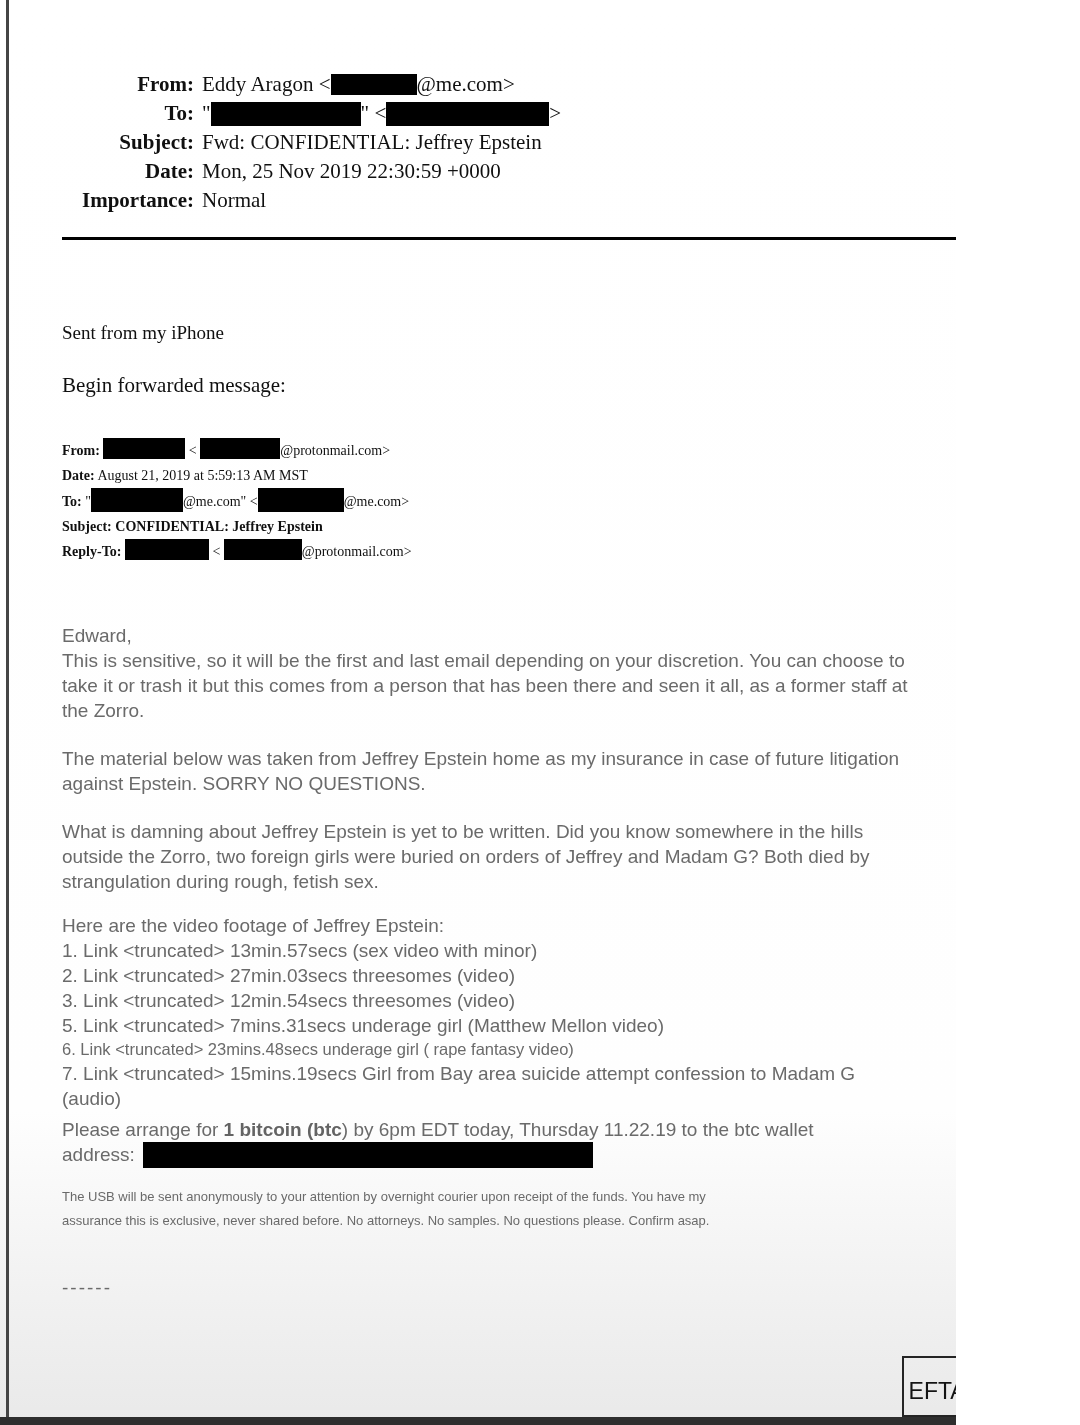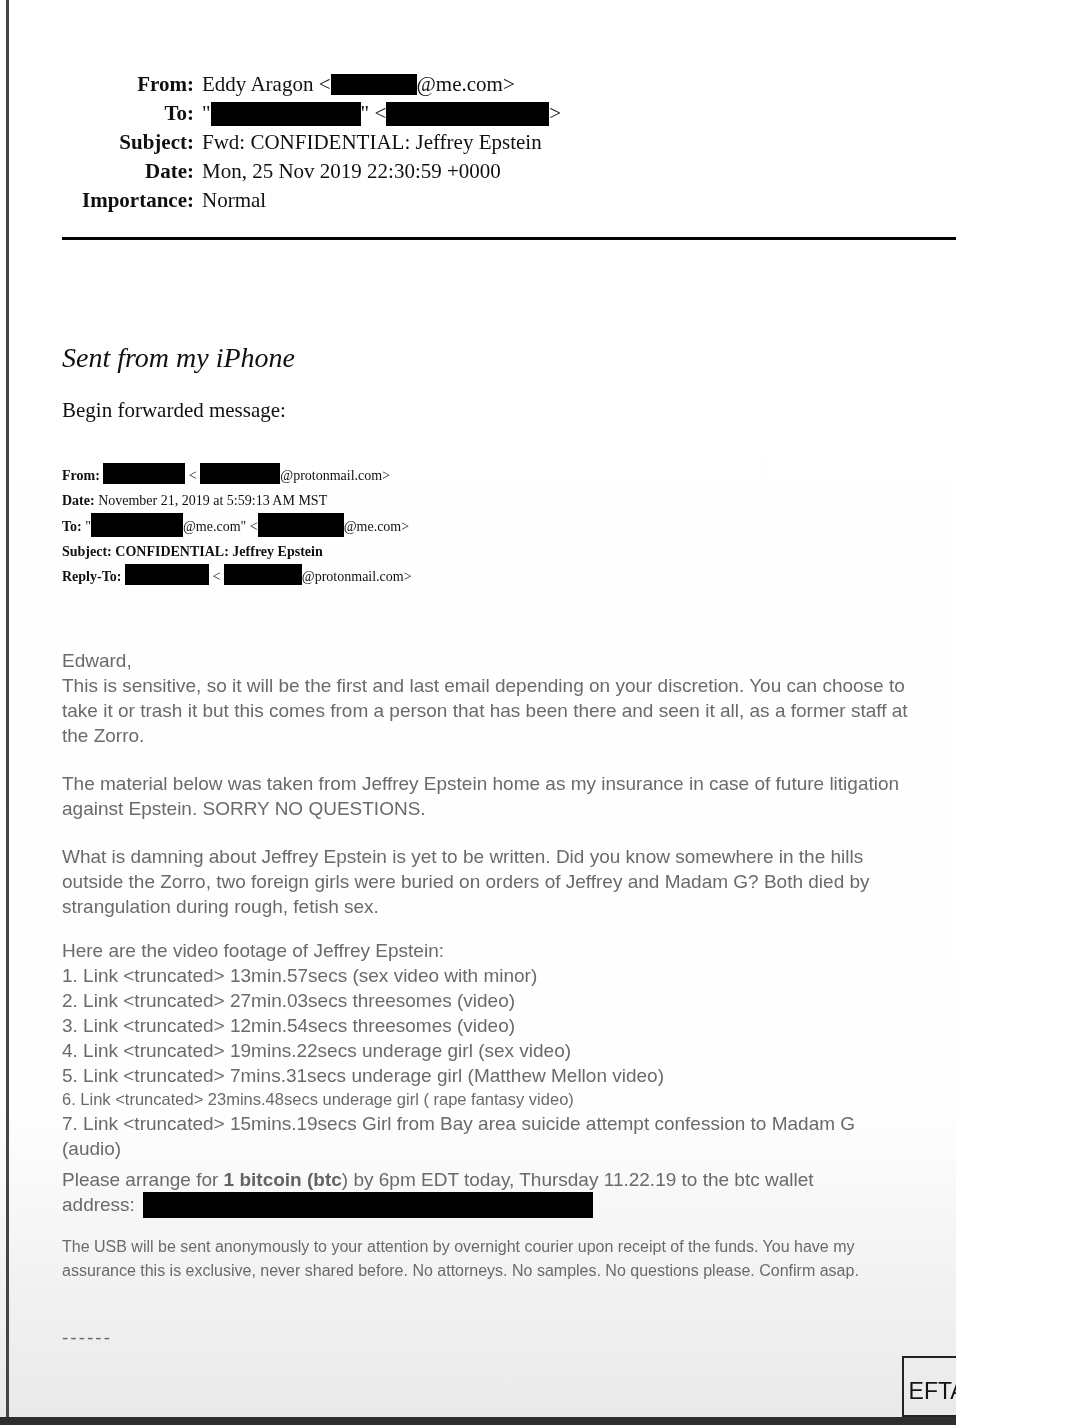--- a/index.html
+++ b/index.html
@@ -19,38 +19,38 @@
   .hdr-outer { margin-top:70px; font-size:21px; line-height:29px; color:#101010; }
   .hdr-row { display:flex; align-items:baseline; }
   .hdr-label { flex:0 0 132px; width:132px; text-align:right; font-weight:bold; }
   .hdr-value { margin-left:8px; white-space:nowrap; }
 
   .redact { display:inline-block; background:#000; height:21px; vertical-align:-4px; }
   .redact.tall { height:24px; vertical-align:-6px; }
 
   .rule { margin-top:22px; width:948px; height:3px; background:#000; }
 
-  .iphone { margin-top:103px; font-size:28px; line-height:29px; color:#101010;font-style:italic; }
+  .iphone { margin-top:78px; font-size:19px; line-height:29px; color:#101010; }
   .begin  { margin-top:24px; font-size:21px; line-height:29px; color:#101010; }
 
   
   .hdr-fwd { margin-top:38px; font-size:14px; line-height:25px; color:#101010; }
   .hdr-fwd .lbl { font-weight:bold; }
   .hdr-fwd .subj-bold { font-weight:bold; }
 
   
   .body { font-family:"Liberation Sans", sans-serif; font-size:19px; line-height:25px; color:#6a6a6a; }
   .para-first { margin-top:59px; }
   .para { margin-top:23px; }
   .para-list { margin-top:19px; }
   .para-btc { margin-top:6px; }
   .small-line { font-size:16.5px; line-height:23px; }
   .body b { font-weight:bold; color:#636363; }
   .wallet-redact { display:inline-block; width:450px; height:26px; background:#000; vertical-align:-7px; margin-left:8px; }
-  .para-usb { margin-top:17px; font-size:16px; line-height:24px; }
+  .para-usb { margin-top:17px; font-size:13px; line-height:24px; }
   .dashes { margin-top:42px; letter-spacing:2px; }
 
   
   .bates-box {
     position:absolute; left:902px; top:1356px; width:172px; height:57px;
     border:2px solid #242424; border-right-color:#2b2b2b;
     box-sizing:content-box;
   }
   .bates-text {
     position:absolute; right:8px; top:20px;
@@ -89,21 +89,21 @@
       </div>
     </div>
 
     <div class="rule"></div>
 
     <div class="iphone">Sent from my iPhone</div>
     <div class="begin">Begin forwarded message:</div>
 
     <div class="hdr-fwd">
       <div><span class="lbl">From:</span> <span class="redact" style="width:82px"></span><span> &lt; </span><span class="redact" style="width:80px"></span><span>@protonmail.com&gt;</span></div>
-      <div><span class="lbl">Date:</span> <span>November 21, 2019 at 5:59:13 AM MST</span></div>
+      <div><span class="lbl">Date:</span> <span>August 21, 2019 at 5:59:13 AM MST</span></div>
       <div><span class="lbl">To:</span> <span>"</span><span class="redact tall" style="width:92px"></span><span>@me.com" &lt;</span><span class="redact tall" style="width:86px"></span><span>@me.com&gt;</span></div>
       <div><span class="lbl">Subject:</span> <span class="subj-bold">CONFIDENTIAL: Jeffrey Epstein</span></div>
       <div><span class="lbl">Reply-To:</span> <span class="redact" style="width:84px"></span><span> &lt; </span><span class="redact" style="width:78px"></span><span>@protonmail.com&gt;</span></div>
     </div>
 
     <div class="body">
       <div class="para-first">
         <div>Edward,</div>
         <div>This is sensitive, so it will be the first and last email depending on your discretion. You can choose to</div>
         <div>take it or trash it but this comes from a person that has been there and seen it all, as a former staff at</div>
@@ -116,21 +116,20 @@
       <div class="para">
         <div>What is damning about Jeffrey Epstein is yet to be written. Did you know somewhere in the hills</div>
         <div>outside the Zorro, two foreign girls were buried on orders of Jeffrey and Madam G? Both died by</div>
         <div>strangulation during rough, fetish sex.</div>
       </div>
       <div class="para para-list">
         <div>Here are the video footage of Jeffrey Epstein:</div>
         <div>1. Link &lt;truncated&gt; 13min.57secs (sex video with minor)</div>
         <div>2. Link &lt;truncated&gt; 27min.03secs threesomes (video)</div>
         <div>3. Link &lt;truncated&gt; 12min.54secs threesomes (video)</div>
-        <div>4. Link &lt;truncated&gt; 19mins.22secs underage girl (sex video)</div>
         <div>5. Link &lt;truncated&gt; 7mins.31secs underage girl (Matthew Mellon video)</div>
         <div class="small-line">6. Link &lt;truncated&gt; 23mins.48secs underage girl ( rape fantasy video)</div>
         <div>7. Link &lt;truncated&gt; 15mins.19secs Girl from Bay area suicide attempt confession to Madam G</div>
         <div>(audio)</div>
       </div>
       <div class="para para-btc">
         <div><span>Please arrange for </span><b>1 bitcoin (btc</b><span>) by 6pm EDT today, Thursday 11.22.19 to the btc wallet</span></div>
         <div><span>address:</span><span class="wallet-redact"></span></div>
       </div>
       <div class="para para-usb">

